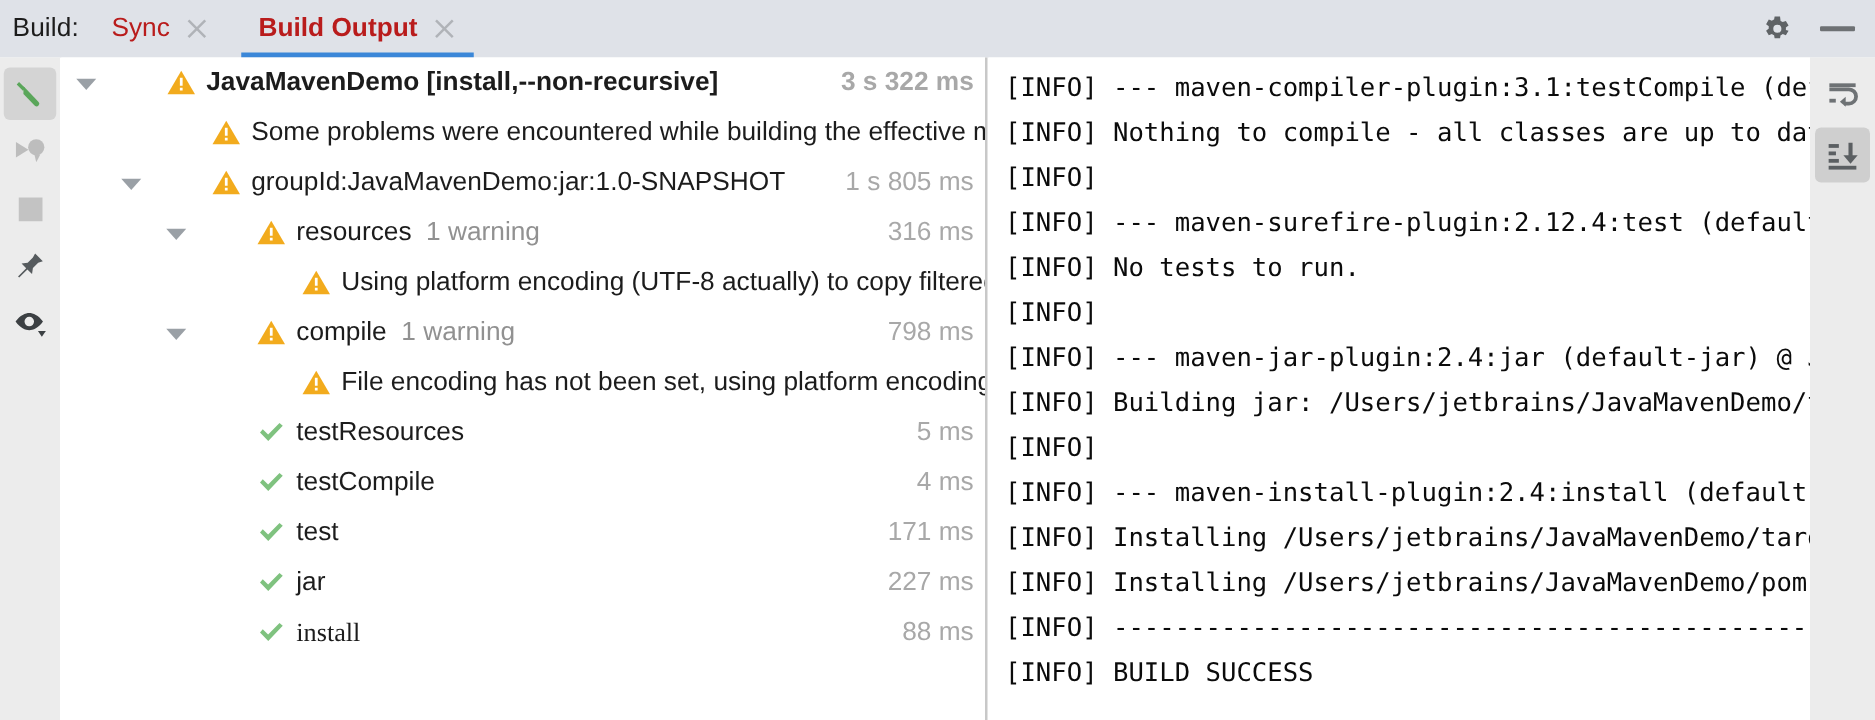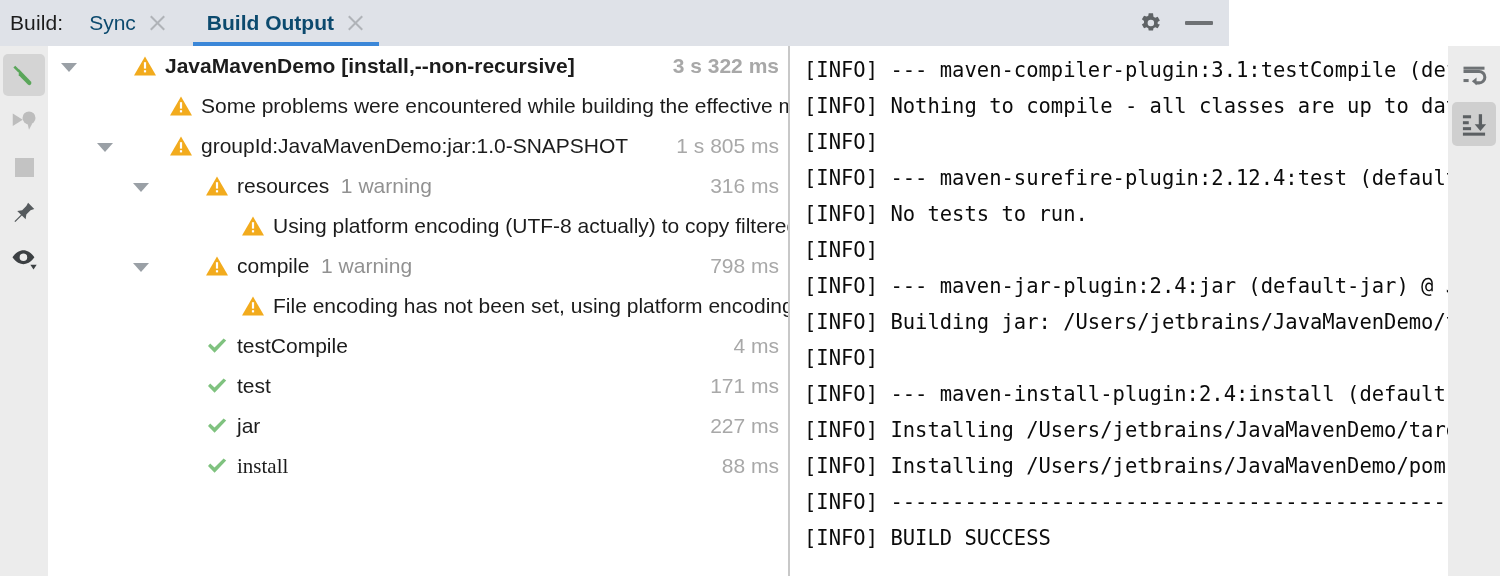--- a/index.html
+++ b/index.html
@@ -7,32 +7,32 @@
     width: 1500px; height: 576px;
     overflow: hidden;
     background: #ffffff;
     font-family: "Liberation Sans", sans-serif;
     -webkit-font-smoothing: antialiased;
   }
   .app { position: relative; width: 1500px; height: 576px; background: #ffffff; }
 
   
   .tabbar {
-    position: absolute; left: 0; top: 0; width: 1229px; height: 46px;
+    position: absolute; left: 0; top: 0; width: 1500px; height: 46px;
     background: #dfe2e8;
     display: flex; align-items: center;
   }
   .build-label {
     margin-left: 10px; font-size: 21px; color: #1c1c1c; letter-spacing: .1px;
   }
   .tab {
     position: relative; height: 46px; display: flex; align-items: center;
     padding: 0 14px 0 14px; margin-left: 12px; cursor: default;
   }
-  .tab .tab-text { font-size: 21px; color: #0c4a6e; }
+  .tab .tab-text { font-size: 21px; color: #b91c1c; }
   .tab.active .tab-text { font-weight: bold; }
   .tab .tab-close {
     margin-left: 13px; width: 18px; height: 18px; position: relative;
     opacity: .55;
   }
   .tab .tab-close::before, .tab .tab-close::after {
     content:""; position:absolute; left:-1px; top:8px; width:19px; height:2px;
     background:#8a8d91;
   }
   .tab .tab-close::before { transform: rotate(45deg); }
@@ -227,20 +227,27 @@
         <span class="tlabel" style="left: 188px;">compile<span class="tnote">&nbsp;&nbsp;1 warning</span></span>
         <span class="ttime" style="right: 9px;">798 ms</span>
       </div>
       <div class="trow">
         <span class="ico" style="left: 192px; top: 9px;"><svg width="24" height="22" viewBox="0 0 24 22">
             <path d="M12 1.6 L23 20.4 L1 20.4 Z" fill="#f2ab1d"></path>
             <rect x="10.9" y="7.2" width="2.2" height="6.4" fill="#ffffff"></rect>
             <rect x="10.9" y="15.2" width="2.2" height="2.2" fill="#ffffff"></rect>
           </svg></span>
         <span class="tlabel" style="left: 224px;">File encoding has not been set, using platform encoding UTF-8</span>
+      </div>
+      <div class="trow">
+        <span class="ico" style="left: 156px; top: 9px;"><svg width="24" height="22" viewBox="0 0 24 22">
+            <path d="M3 11 L5.2 8.4 L9.5 12.6 L18.6 3.4 L21.2 5.6 L9.6 17.8 Z" fill="#7fc27f"></path>
+          </svg></span>
+        <span class="tlabel" style="left: 188px;">testResources</span>
+        <span class="ttime" style="right: 9px;">5 ms</span>
       </div>
       <div class="trow">
         <span class="ico" style="left: 156px; top: 9px;"><svg width="24" height="22" viewBox="0 0 24 22">
             <path d="M3 11 L5.2 8.4 L9.5 12.6 L18.6 3.4 L21.2 5.6 L9.6 17.8 Z" fill="#7fc27f"></path>
           </svg></span>
         <span class="tlabel" style="left: 188px;">testCompile</span>
         <span class="ttime" style="right: 9px; text-align: right;">4 ms</span>
       </div>
       <div class="trow">
         <span class="ico" style="left: 156px; top: 9px;"><svg width="24" height="22" viewBox="0 0 24 22">

